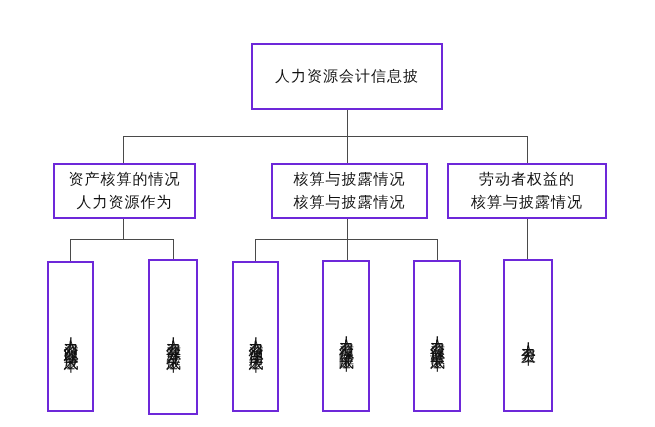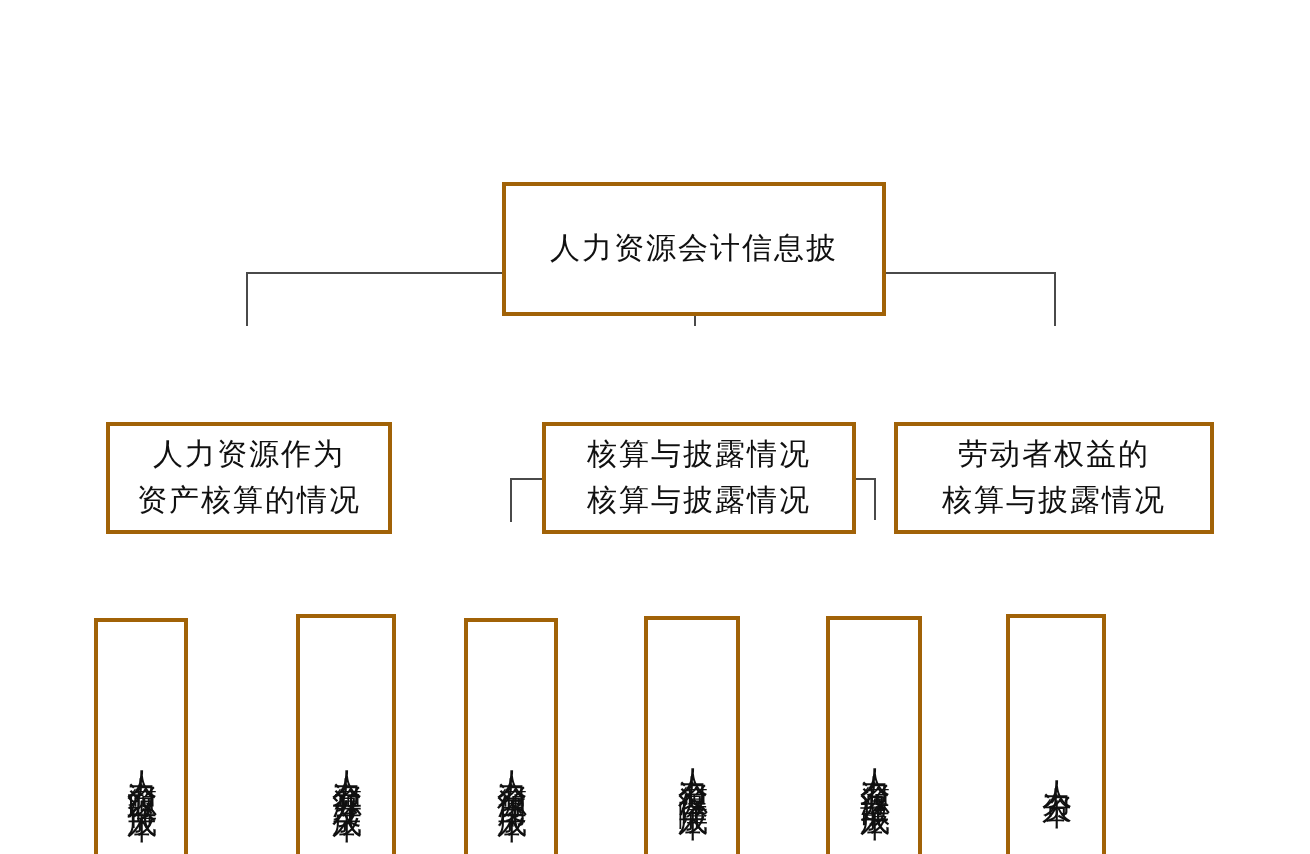--- a/index.html
+++ b/index.html
@@ -11,28 +11,27 @@
     position: relative;
     width: 655px;
     height: 427px;
     background: #ffffff;
     font-family: "DejaVu Sans", "Liberation Sans", sans-serif;
     overflow: hidden;
   }
   .node {
     position: absolute;
     box-sizing: border-box;
-    border: 2px solid #a16207;
+    border: 2px solid #6d28d9;
     background: #ffffff;
     display: flex;
     align-items: center;
     justify-content: center;
     color: #101010;
     z-index: 2;
-    margin-top: 48px;
   }
   .node.horiz {
     flex-direction: column;
     line-height: 1.55;
     font-size: 15px;
     letter-spacing: 1px;
     text-align: center;
   }
   .node.horiz .line {
     white-space: nowrap;
@@ -78,22 +77,22 @@
   <div class="conn v" style="left:347px; top:239px; height:21px;"></div>
   <div class="conn v" style="left:437px; top:239px; height:21px;"></div>
 
   <div class="conn v" style="left:527px; top:219px; height:40px;"></div>
 
   <div class="node horiz" style="left:251px; top:43px; width:192px; height:67px;">
     <span class="line">人力资源会计信息披</span>
   </div>
 
   <div class="node horiz" style="left:53px; top:163px; width:143px; height:56px;">
+    <span class="line">资产核算的情况</span>
     <span class="line">人力资源作为</span>
-    <span class="line">资产核算的情况</span>
   </div>
 
   <div class="node horiz" style="left:271px; top:163px; width:157px; height:56px;">
     <span class="line">核算与披露情况</span>
     <span class="line">核算与披露情况</span>
   </div>
 
   <div class="node horiz" style="left:447px; top:163px; width:160px; height:56px;text-align:right;">
     <span class="line">劳动者权益的</span>
     <span class="line">核算与披露情况</span>

